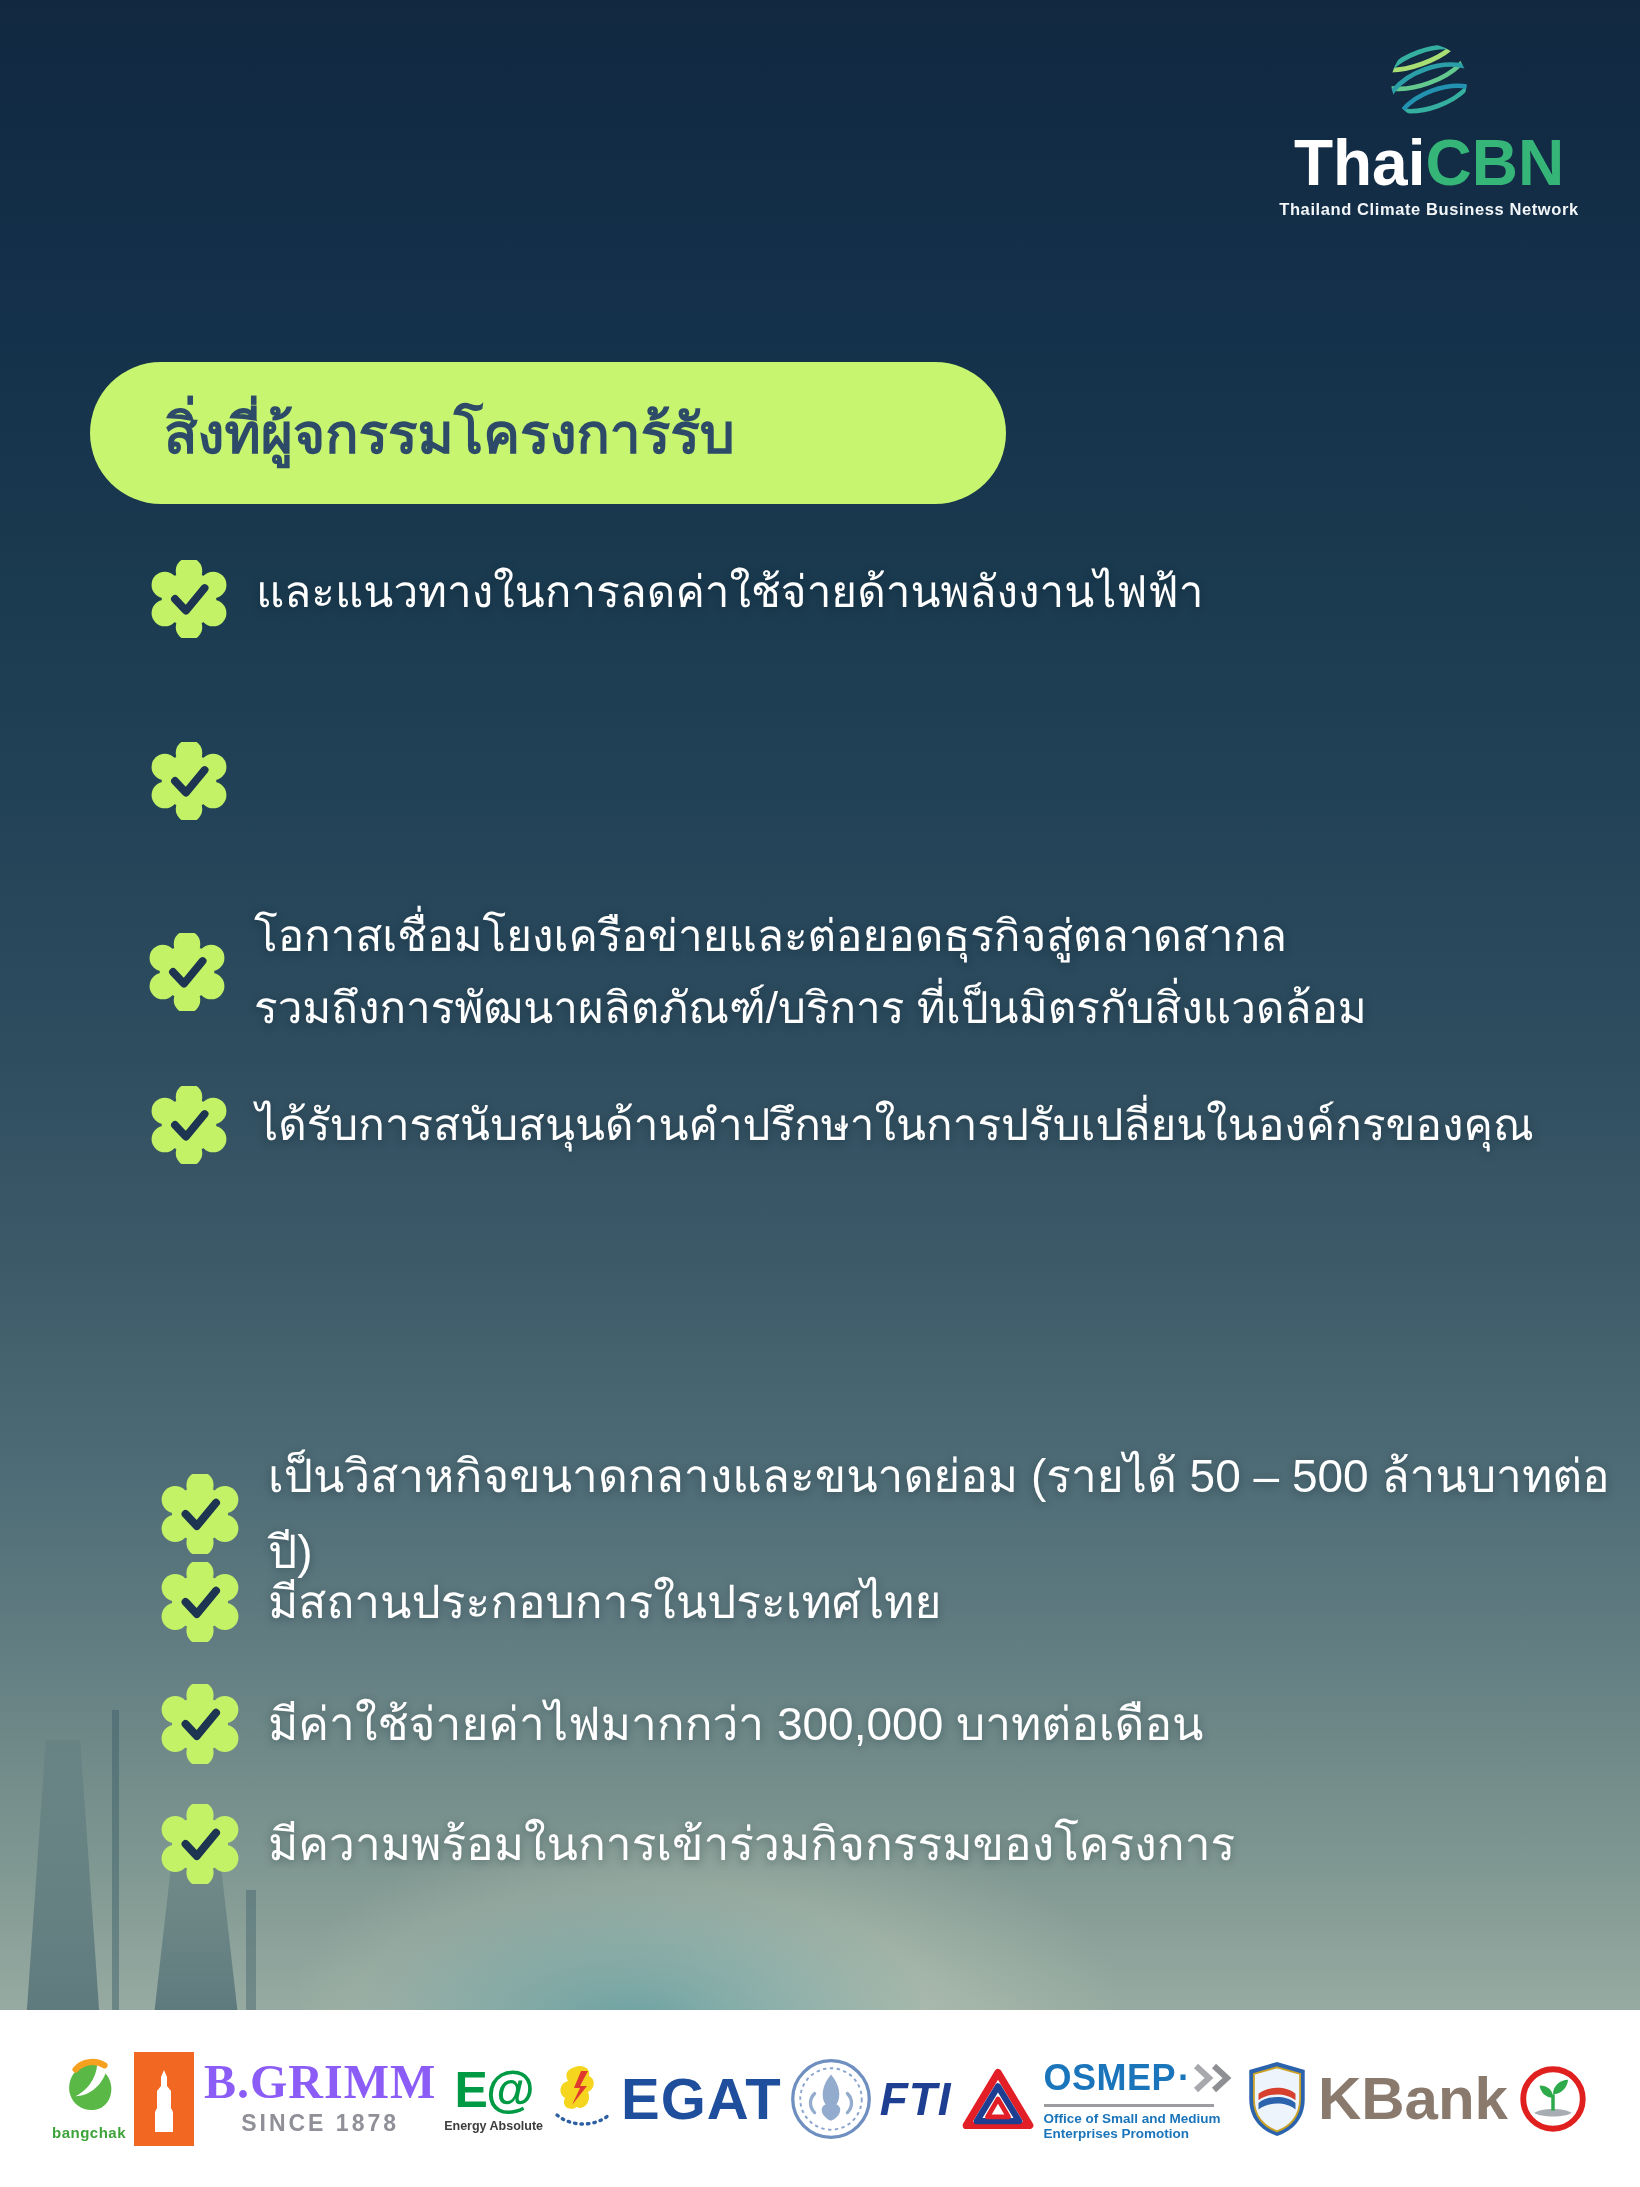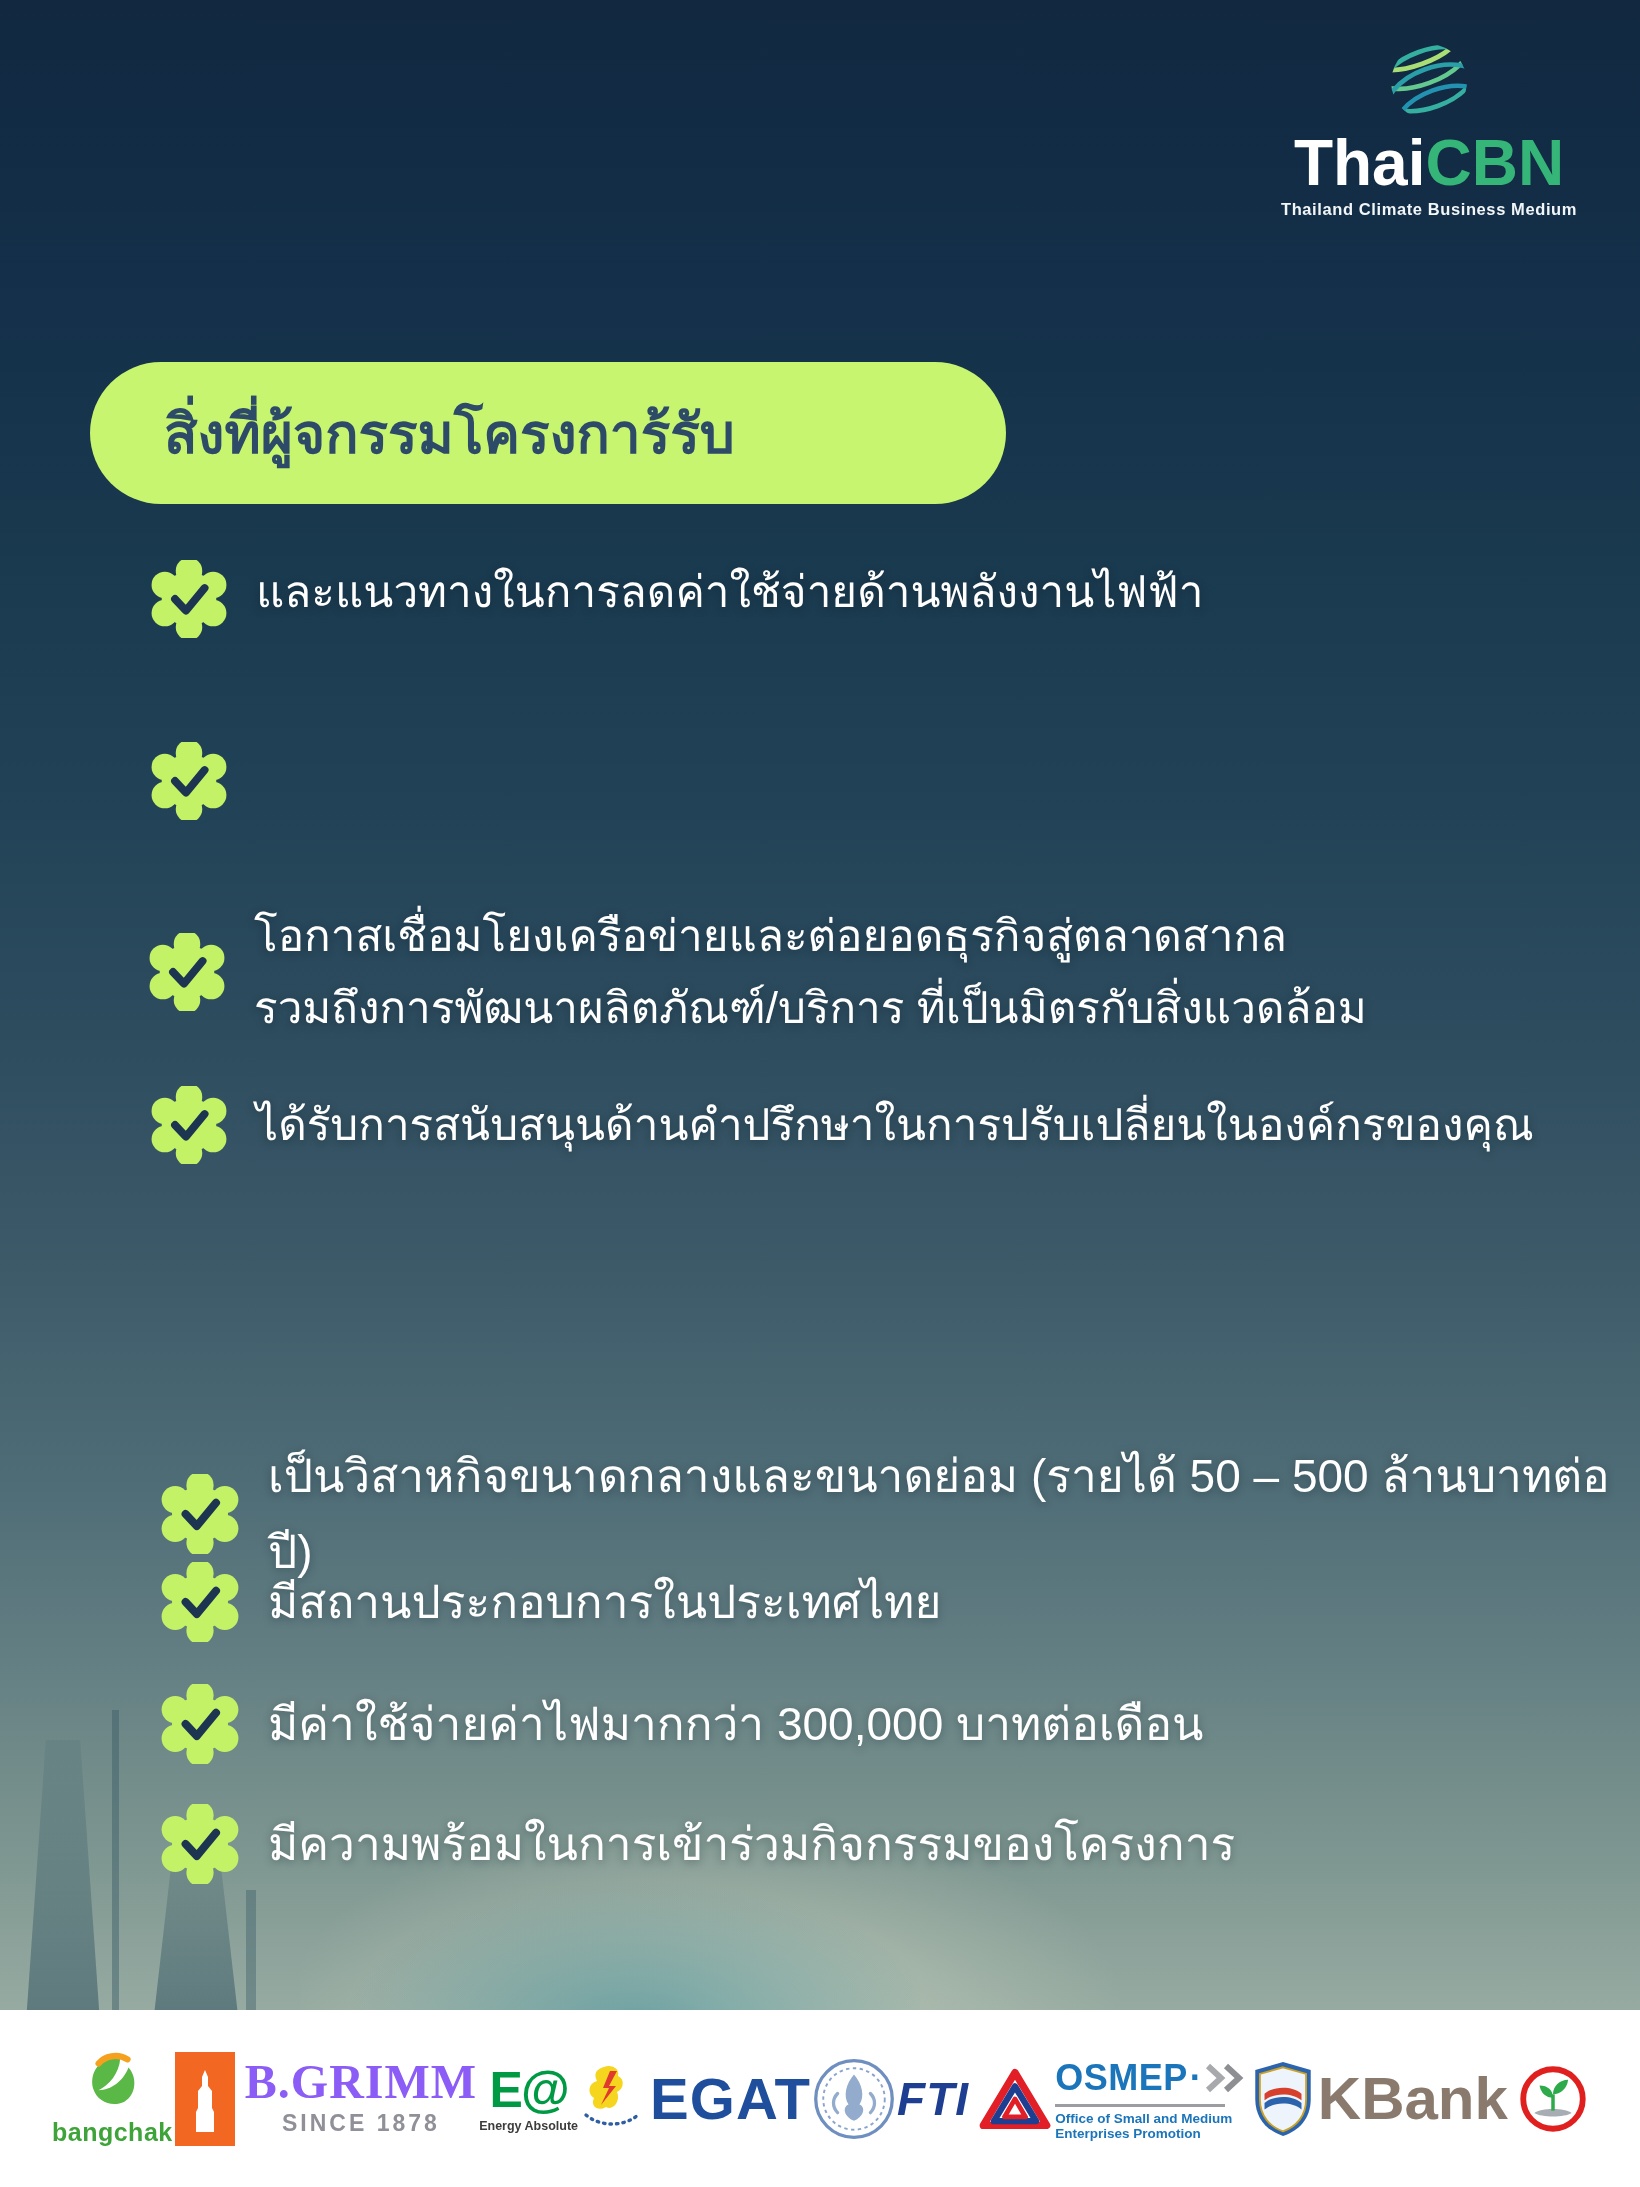--- a/index.html
+++ b/index.html
@@ -51,21 +51,21 @@
   .q2{left:160px;top:1562px;}
   .q3{left:160px;top:1684px;}
   .q4{left:160px;top:1804px;}
 
   
   .footer{position:absolute;left:0;top:2010px;width:1640px;height:177px;background:#ffffff;
     display:flex;align-items:center;justify-content:space-between;padding:0 52px;}
   .p-logo{display:flex;align-items:center;}
   .bangchak{flex-direction:column;}
   .bc-mark{width:66px;height:62px;}
-  .bc-text{font-size:25px;font-weight:700;color:#3ea43a;margin-top:6px;letter-spacing:0.5px;}
+  .bc-text{font-size:15px;font-weight:700;color:#3ea43a;margin-top:6px;letter-spacing:0.5px;}
   .bgrimm .bg-box{width:60px;height:94px;background:#f26722;display:flex;align-items:flex-end;justify-content:center;margin-right:10px;}
   .bg-box svg{width:40px;height:86px;}
   .bg-name{font-family:"Liberation Serif","DejaVu Serif",serif;font-size:48px;font-weight:700;color:#8b5cf6;letter-spacing:1px;line-height:44px;}
   .bg-since{font-size:23px;font-weight:700;color:#8f9098;letter-spacing:3px;margin-top:6px;text-align:center;}
   .ea{flex-direction:column;}
   .ea-mark{font-size:50px;font-weight:900;color:#009a44;line-height:50px;letter-spacing:-2px;}
   .ea-label{font-size:12.5px;font-weight:700;color:#3c3c3c;margin-top:4px;}
   .egat .egat-mark{width:64px;height:72px;margin-right:6px;}
   .egat-text{font-size:58px;font-weight:800;color:#1f4e9c;letter-spacing:1px;}
   .seal-mark{width:82px;height:82px;}
@@ -103,21 +103,21 @@
         </defs>
       <g clip-path="url(#gc)" fill="none" stroke-width="4.5" transform="rotate(-20 50 45)">
         <ellipse cx="50" cy="10" rx="44" ry="16" stroke="#a8de74"></ellipse>
         <ellipse cx="50" cy="24" rx="48" ry="22" stroke="#63c98e"></ellipse>
         <ellipse cx="50" cy="42" rx="50" ry="28" stroke="#35b0a0"></ellipse>
         <ellipse cx="50" cy="62" rx="50" ry="30" stroke="#2a9fa8"></ellipse>
         <ellipse cx="50" cy="82" rx="48" ry="28" stroke="#2292b0"></ellipse>
       </g>
     </svg>
     <div class="brand-name"><span class="p1">Thai</span><span class="p2">CBN</span></div>
-    <div class="brand-tagline">Thailand Climate Business Medium</div>
+    <div class="brand-tagline">Thailand Climate Business Network</div>
   </div>
 
   <div class="pill pill1">
     <span>สิ่งที่ผู้จกรรมโครงการ้รับ</span>
   </div>
 
   <div class="row topline r1">
     <svg class="badge" width="78" height="78" viewBox="0 0 100 100">
       <g fill="#c4f266">
         <circle cx="50" cy="14" r="17"></circle>

